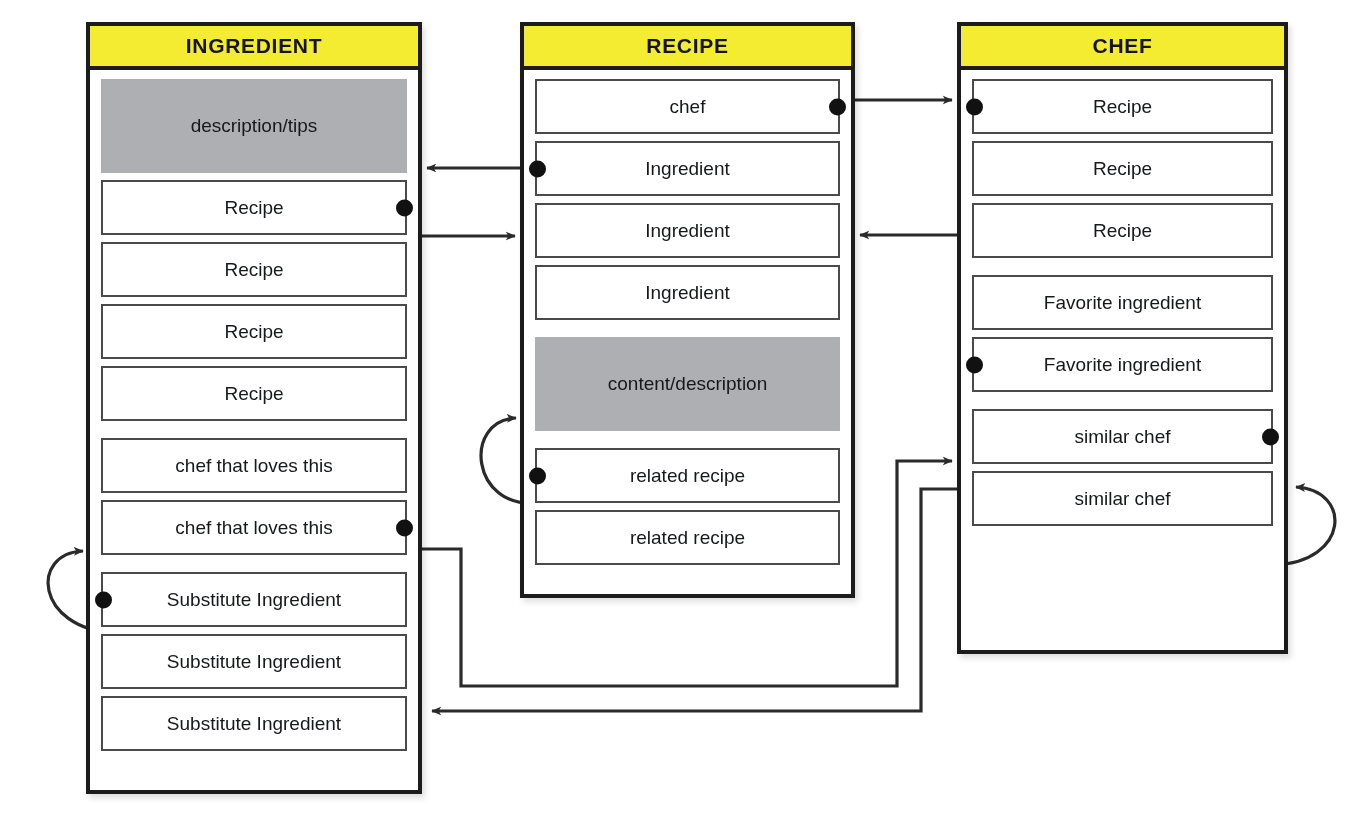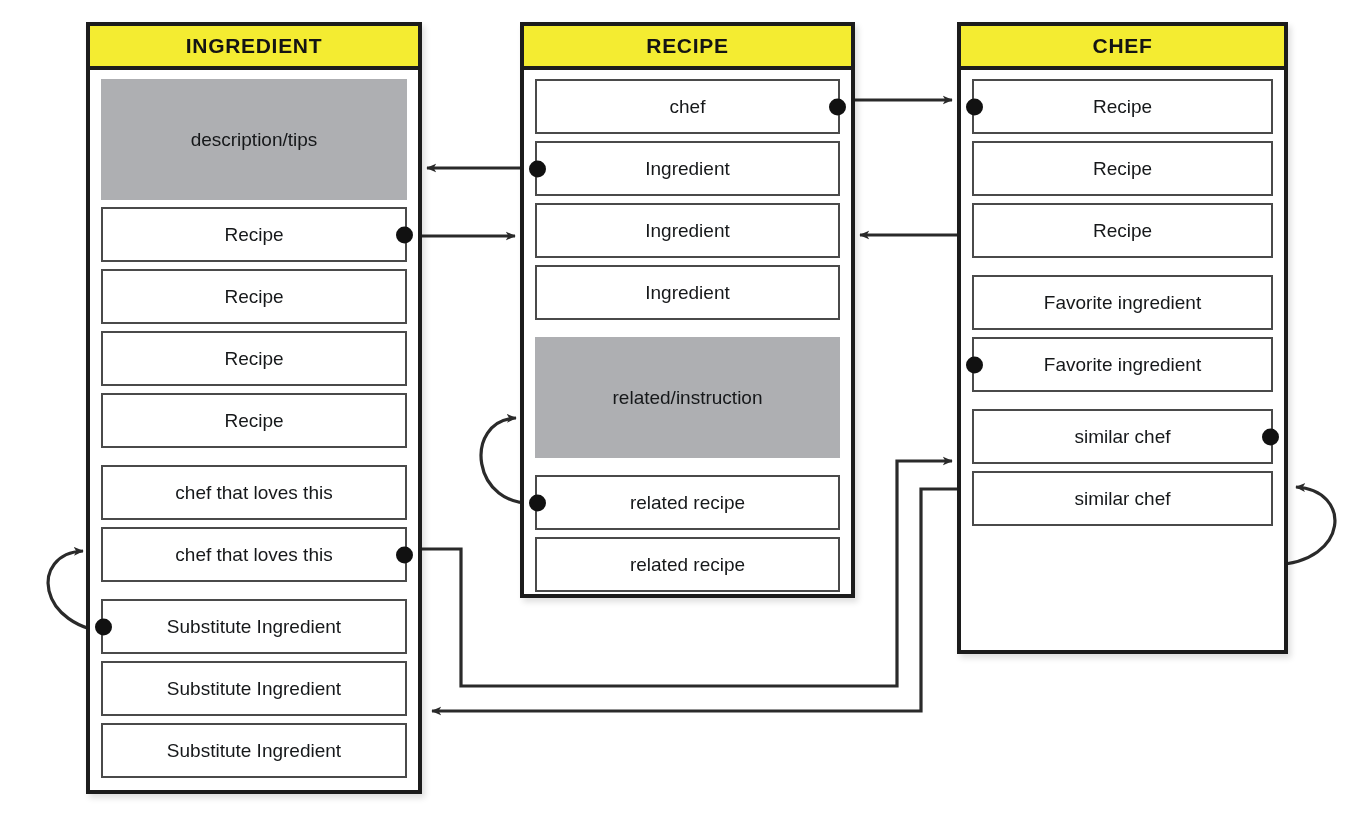--- a/index.html
+++ b/index.html
@@ -43,21 +43,21 @@
     background:#ffffff;
     height:55px;
     display:flex;align-items:center;justify-content:center;
     font-size:19px;color:#16181a;
     margin-bottom:7px;
     position:relative;
   }
   .row.block{
     background:#aeafb2;
     border:none;
-    height:121px;
+    height:94px;
     font-size:19px;
   }
   .row.gap{margin-bottom:17px;}
   .row.last{margin-bottom:0;}
 
   
   .dot{
     position:absolute;
     width:17px;height:17px;border-radius:50%;
     background:#111111;
@@ -151,21 +151,21 @@
         <span>Ingredient</span>
         <span class="dot left"></span>
       </div>
       <div class="row">
         <span>Ingredient</span>
       </div>
       <div class="row gap">
         <span>Ingredient</span>
       </div>
       <div class="row block gap">
-        <span>related/instruction</span>
+        <span>content/description</span>
       </div>
       <div class="row">
         <span>related recipe</span>
         <span class="dot left"></span>
       </div>
       <div class="row last">
         <span>related recipe</span>
       </div>
     </div>
   </div>

